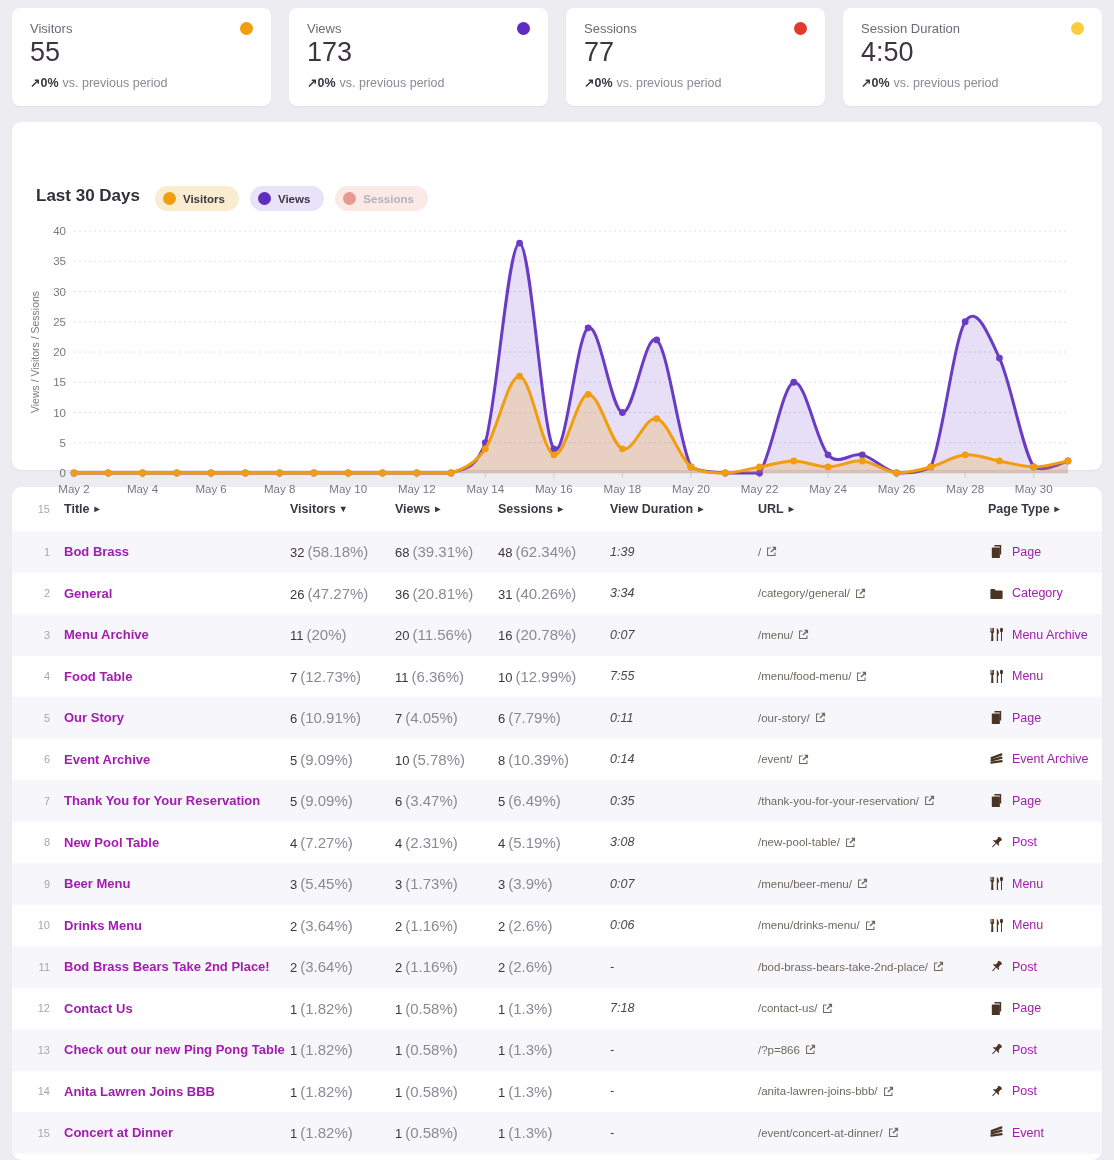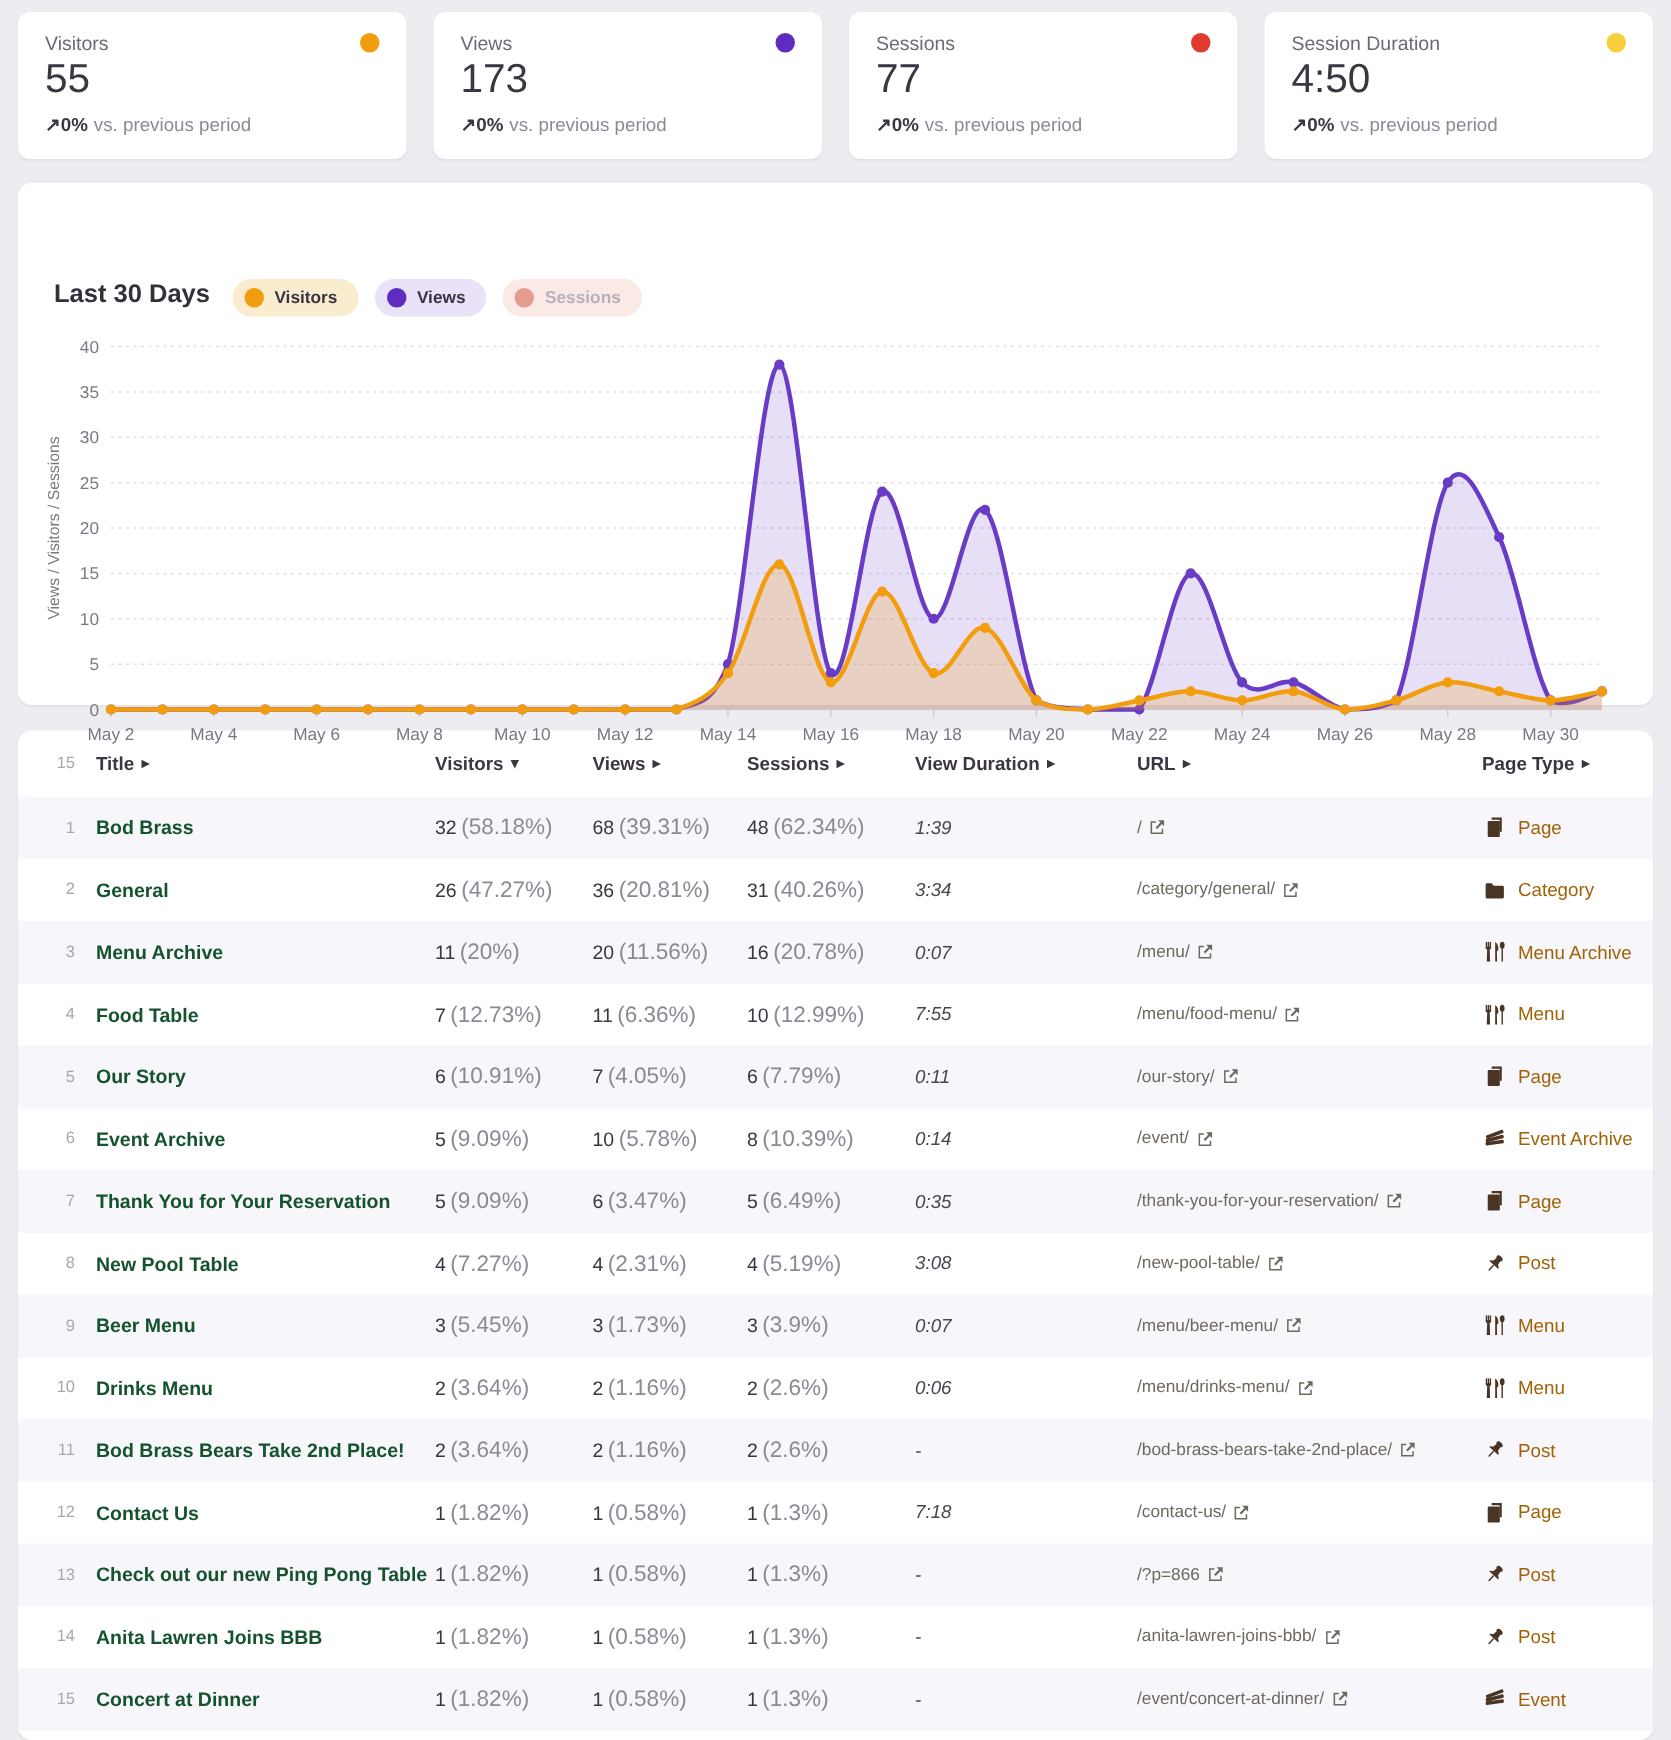--- a/index.html
+++ b/index.html
@@ -31,27 +31,27 @@
   
   .table-panel{overflow:hidden;padding-bottom:6px;}
   .thead,.tr{display:grid;align-items:center;
     grid-template-columns:52px 226px 105px 103px 112px 148px 230px auto;}
   .thead{height:44px;font-size:12.5px;font-weight:700;color:#3c3542;}
   .tr{height:41.5px;font-size:13px;}
   .tr.alt{background:#f7f6fa;}
   .cell{min-width:0;}
   .num{color:#aaa5af;font-size:11px;text-align:right;padding-right:14px;font-weight:400;}
   .thead .num{font-size:11px;}
-  .title-cell{font-weight:700;color:#14532d;white-space:nowrap;overflow:hidden;}
+  .title-cell{font-weight:700;color:#a21caf;white-space:nowrap;overflow:hidden;}
   .val{color:#3c3542;text-align:right;}
   .pct{font-size:15px;color:#8d8895;margin-left:3px;}
   .dur{font-size:12.5px;color:#4a4450;font-style:italic;}
   .url{font-size:11.5px;color:#6e695f;display:flex;align-items:center;gap:5px;white-space:nowrap;}
   .extlink{display:inline-flex;align-items:center;}
-  .type{display:flex;align-items:center;gap:8px;font-size:12.5px;color:#a16207;}
+  .type{display:flex;align-items:center;gap:8px;font-size:12.5px;color:#a21caf;}
   .type-icon{display:inline-flex;align-items:center;width:16px;justify-content:center;}
   .arrow{font-size:10px;margin-left:5px;position:relative;top:-1px;}
   .hcell{cursor:pointer;white-space:nowrap;}
 </style>
 </head>
 <body>
 
 <div class="page">
 
   <div class="cards">

